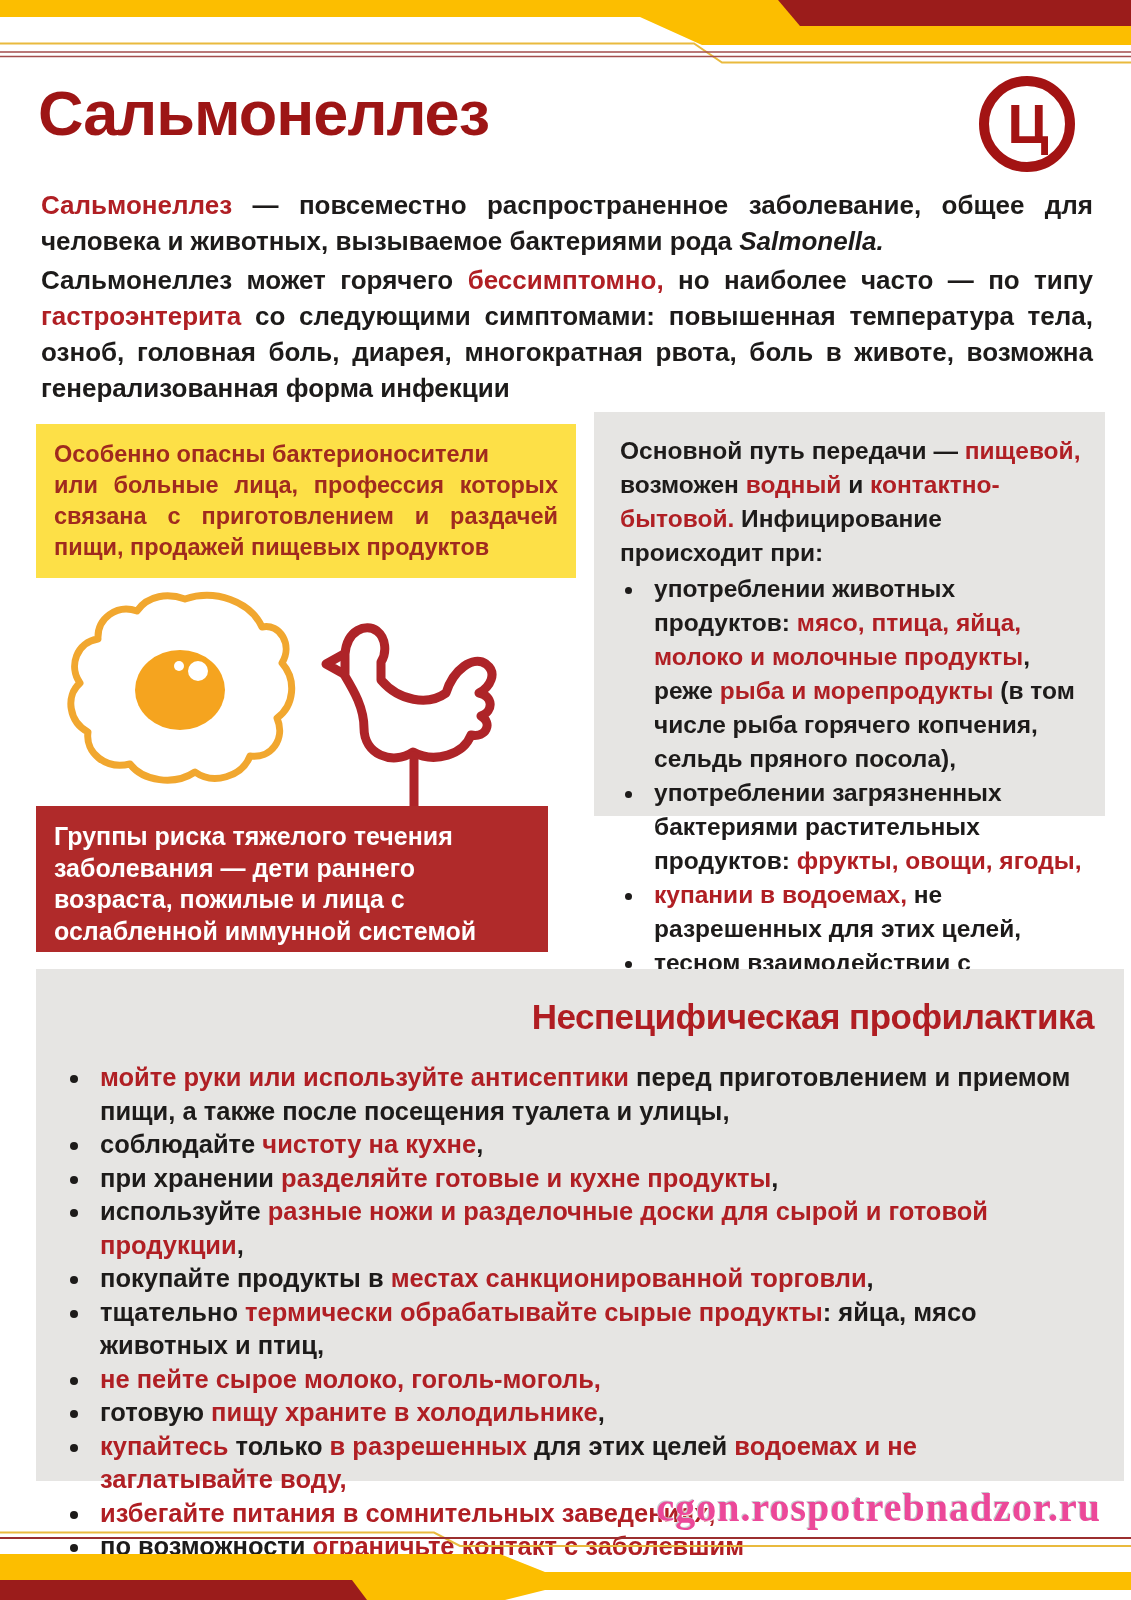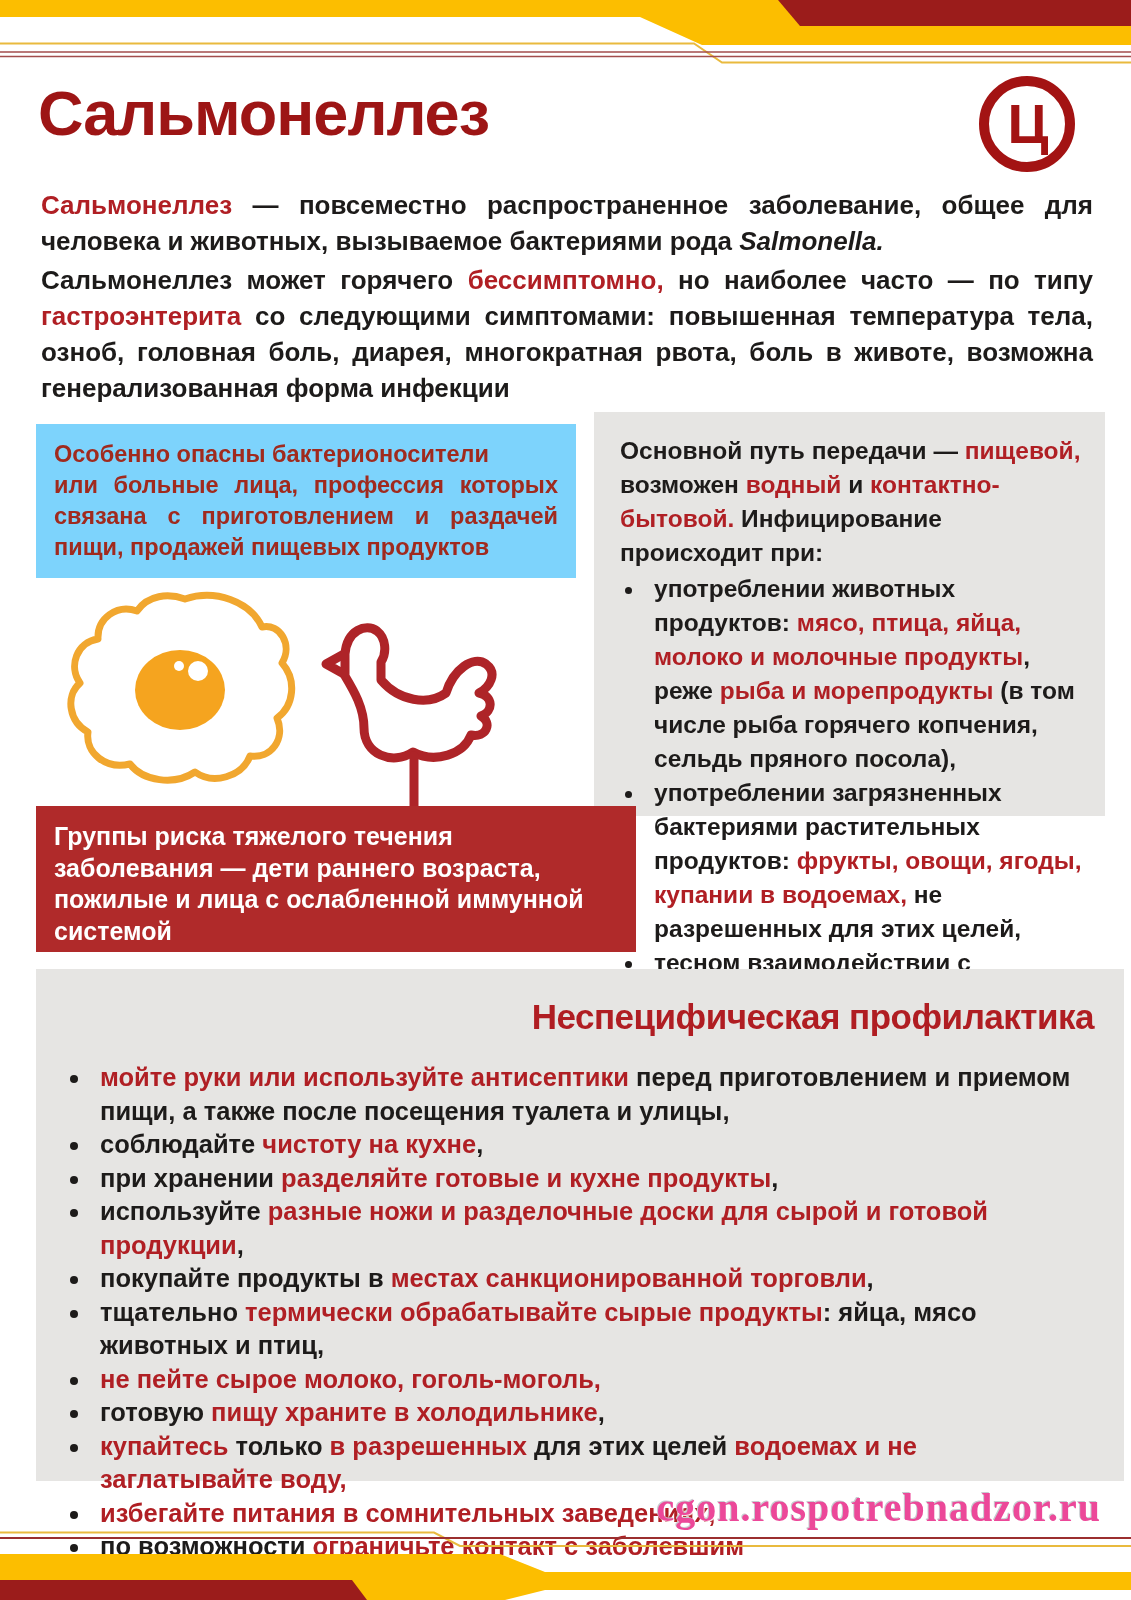--- a/index.html
+++ b/index.html
@@ -11,30 +11,30 @@
   .italic{font-style:italic;}
   .header-decor{position:absolute;top:0;left:0;display:block;}
   .footer-decor{position:absolute;bottom:0;left:0;display:block;}
   .title{position:absolute;left:38px;top:80px;margin:0;font-size:63px;line-height:1.05;
          letter-spacing:-1px;color:#9d1515;}
   .logo{position:absolute;left:972px;top:70px;width:110px;height:108px;}
   .intro{position:absolute;left:38px;top:184px;width:1058px;font-size:26px;line-height:36px;
          text-align:justify;}
   .intro p{margin:3px;}
   .orange-box{position:absolute;left:36px;top:424px;width:540px;min-height:140px;box-sizing:border-box;
-         padding:15px 18px;background:#7dd3fc;color:#a02a1e;font-size:23.5px;line-height:31px;
+         padding:15px 18px;background:#fde047;color:#a02a1e;font-size:23.5px;line-height:31px;
          text-align:justify;}
   .gray-col{position:absolute;left:594px;top:412px;width:511px;height:404px;box-sizing:border-box;
          background:#e6e5e3;padding:22px 14px 0 26px;font-size:24.5px;line-height:34px;}
   .gray-col p{margin:0 0 2px 0;}
   .gray-col ul{margin:0;padding-left:26px;list-style:disc;}
   .gray-col li{padding-left:8px;}
   .egg{position:absolute;left:60px;top:583px;}
   .chicken{position:absolute;left:314px;top:596px;}
-  .red-box{position:absolute;left:36px;top:806px;width:600px;height:146px;box-sizing:border-box;
+  .red-box{position:absolute;left:36px;top:806px;width:512px;height:146px;box-sizing:border-box;
          background:#b02a2a;color:#ffffff;padding:15px 18px;font-size:25px;line-height:31.5px;}
   .prevention{position:absolute;left:36px;top:969px;width:1088px;height:512px;box-sizing:border-box;
          background:#e6e5e3;padding:26px 30px 0 30px;}
   .prevention h2{margin:2px 0 24px 0;font-size:35px;color:#b01d22;letter-spacing:-0.5px;text-align:right;}
   .prevention ul{margin:0;padding-left:26px;list-style:disc;font-size:25.5px;line-height:33.5px;}
   .prevention li{padding-left:8px;}
   .watermark{position:absolute;top:1484px;right:30px;
          font-family:"Liberation Serif","DejaVu Serif",serif;font-size:40px;font-weight:bold;
          color:#ec4899;letter-spacing:1px;
          text-shadow:-1px -1px 0 #c8ccd0, 1px 1px 1px #ffffff;}

